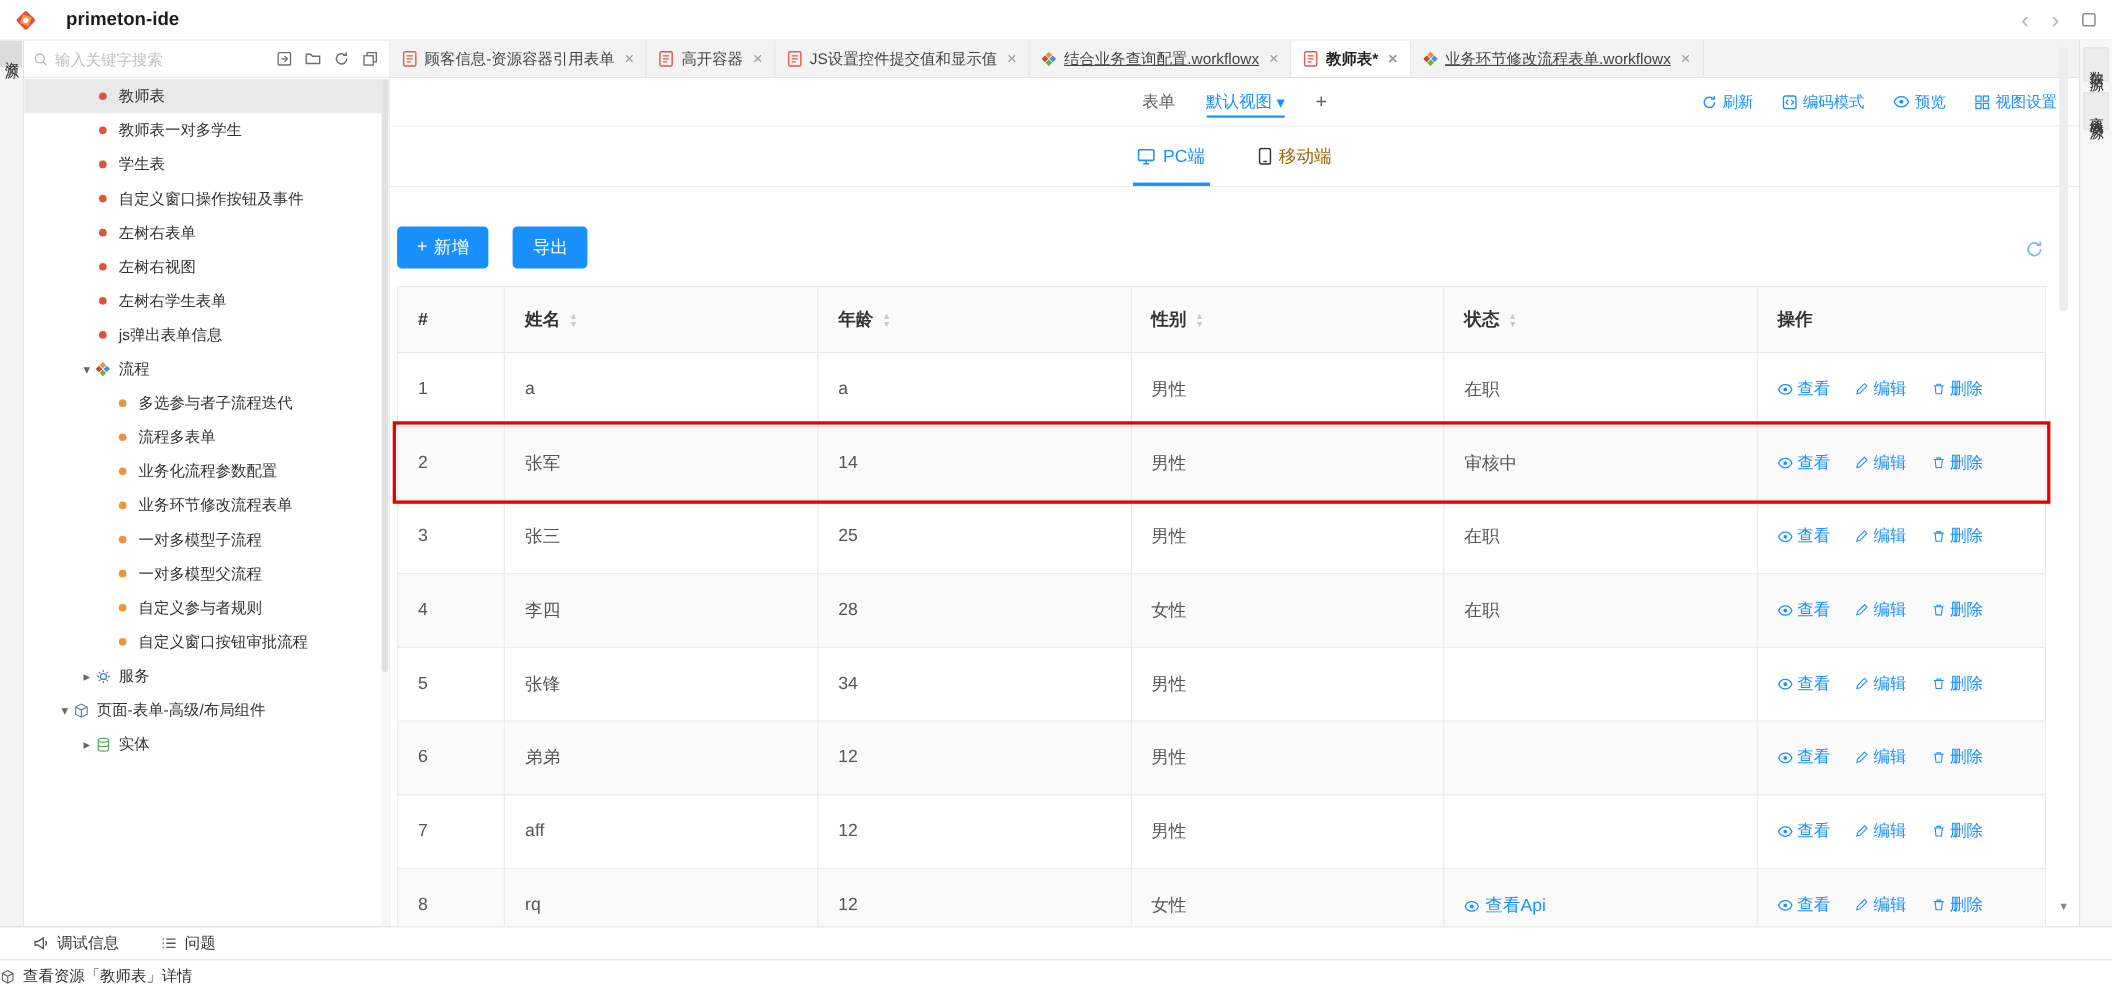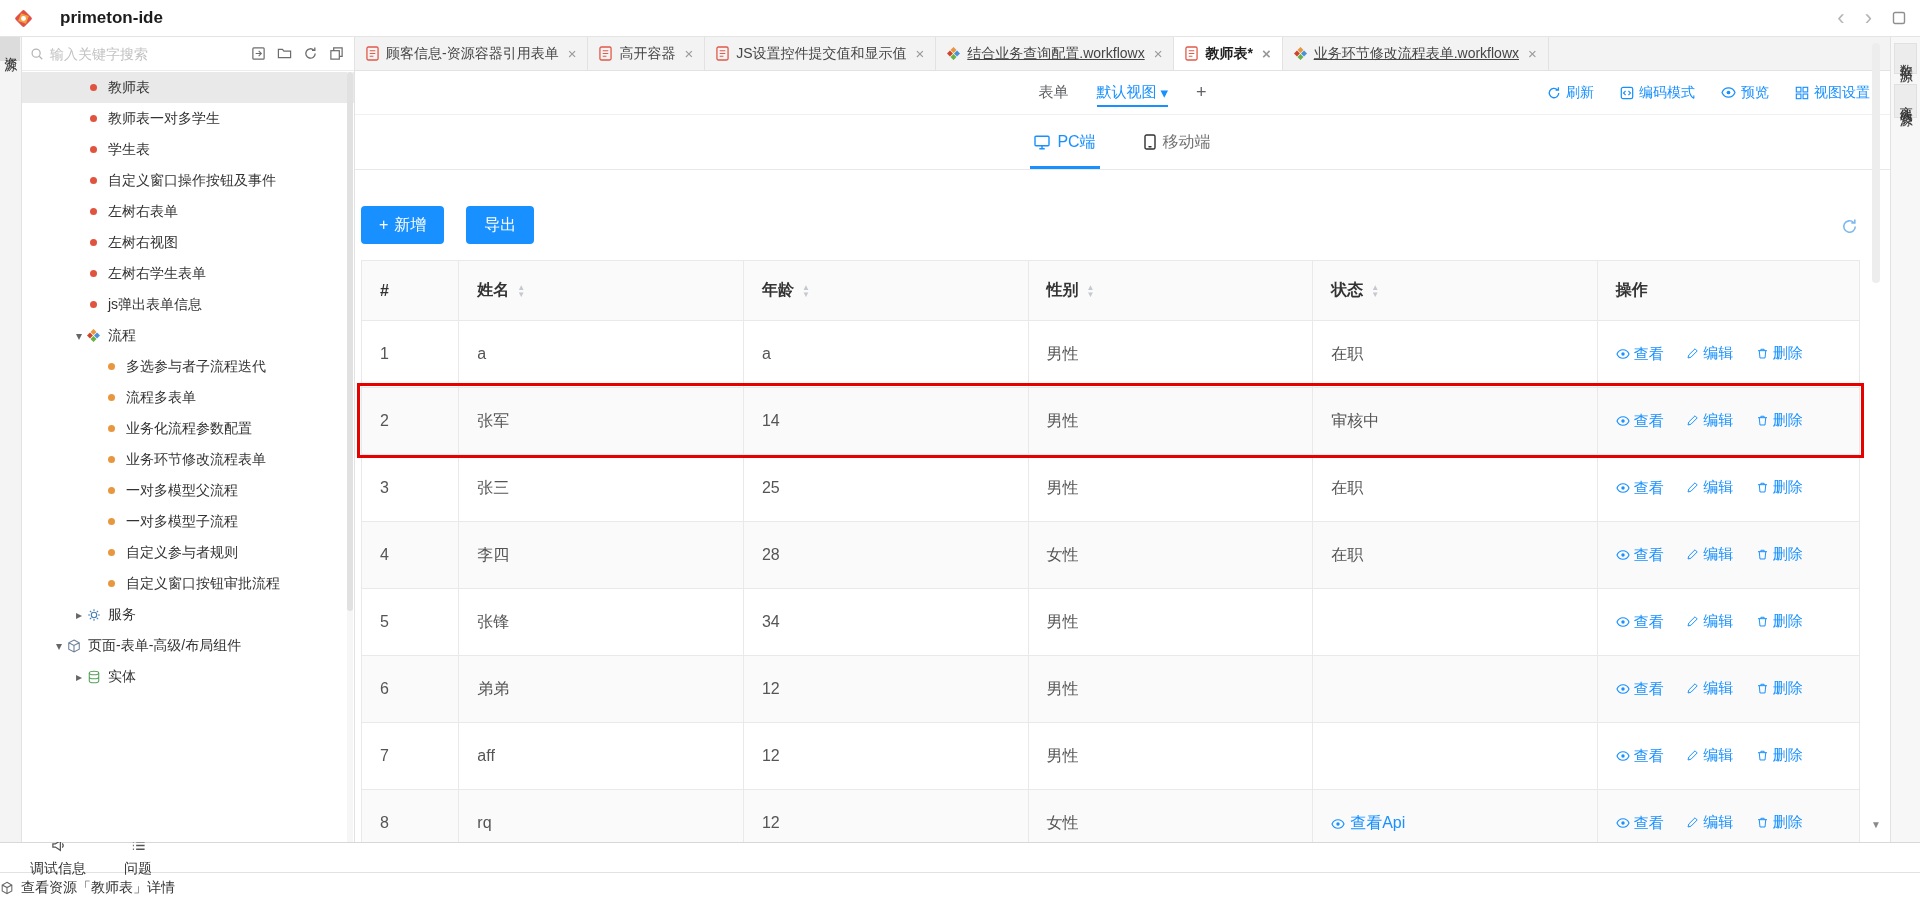--- a/index.html
+++ b/index.html
@@ -84,21 +84,21 @@
   .view-tab.active { color: var(--accent); }
   .view-tab.active::after { content: ""; position: absolute; left: 0; right: 0; bottom: 7px;
     height: 2px; background: var(--accent); }
   .add-view { font-size: 18px; color: #606266; cursor: pointer; }
   .view-actions { margin-left: auto; display: flex; align-items: flex-end; gap: 26px; padding-right: 20px; }
   .v-action { display: flex; align-items: center; gap: 5px; color: var(--accent); font-size: 14px; cursor: pointer; }
 
   
   .device-row { height: 55px; flex: none; border-bottom: 1px solid #e8e8e8; display: flex;
     align-items: stretch; justify-content: center; gap: 48px; background: #fff; }
-  .dev-tab { display: flex; align-items: center; gap: 7px; font-size: 16px; color: #737373;
+  .dev-tab { display: flex; align-items: center; gap: 7px; font-size: 16px; color: #a16207;
     cursor: pointer; position: relative; }
   .dev-tab.active { color: var(--accent); }
   .dev-tab.active::after { content: ""; position: absolute; left: -4px; right: -4px; bottom: 0;
     height: 3px; background: var(--accent); }
 
   
   .content { flex: 1; position: relative; overflow: hidden; padding: 36px 30px 0 6px; background: #fff; }
   .btn-row { display: flex; align-items: center; gap: 22px; }
   .btn { height: 38px; padding: 0 18px; background: var(--accent); color: #fff; font-size: 16px;
     border: none; border-radius: 4px; display: inline-flex; align-items: center; gap: 6px; cursor: pointer;
@@ -124,21 +124,21 @@
     border: 3px solid #e60000; pointer-events: none; }
 
   .content-scroll { position: absolute; right: 8px; top: 6px; bottom: 12px; width: 12px; }
   .content-scroll .thumb { width: 8px; margin: 0 auto; height: 240px; background: #ededed; border-radius: 4px; }
   .content-scroll .down { position: absolute; bottom: 0; left: 0; right: 0; text-align: center;
     font-size: 10px; color: #8a8a8a; cursor: pointer; }
 
   
   .bottom-tabs { height: 30px; border-top: 1px solid #d8d8d8; display: flex; align-items: center;
     gap: 38px; padding-left: 30px; background: #fff; }
-  .b-tab { display: flex; align-items: center; gap: 7px; font-size: 14px; color: #333; cursor: pointer; flex-direction: column; }
+  .b-tab { display: flex; align-items: center; gap: 7px; font-size: 14px; color: #333; cursor: pointer; }
   .statusbar { height: 30px; border-top: 1px solid #e2e2e2; display: flex; align-items: center;
     gap: 7px; font-size: 14px; color: #333; background: #fff; }
 </style>
 </head>
 <body>
 
 <div class="titlebar">
   <span>
     <svg width="19" height="19" viewBox="0 0 20 20">
       <rect x="3.2" y="3.2" width="13.6" height="13.6" rx="2" transform="rotate(45 10 10)" fill="#e05048"></rect>
@@ -311,29 +311,29 @@
 
     </span>
     <span class="lbl">业务环节修改流程表单</span>
   </div>
         <div class="tree-item lvl-2 ico-dot-orange">
     <span class="arrow"></span>
     <span class="ico">
       <span class="i-dot"></span>
 
     </span>
+    <span class="lbl">一对多模型子流程</span>
+  </div>
+        <div class="tree-item lvl-2 ico-dot-orange">
+    <span class="arrow"></span>
+    <span class="ico">
+      <span class="i-dot"></span>
+
+    </span>
     <span class="lbl">一对多模型父流程</span>
-  </div>
-        <div class="tree-item lvl-2 ico-dot-orange">
-    <span class="arrow"></span>
-    <span class="ico">
-      <span class="i-dot"></span>
-
-    </span>
-    <span class="lbl">一对多模型子流程</span>
   </div>
         <div class="tree-item lvl-2 ico-dot-orange">
     <span class="arrow"></span>
     <span class="ico">
       <span class="i-dot"></span>
 
     </span>
     <span class="lbl">自定义参与者规则</span>
   </div>
         <div class="tree-item lvl-2 ico-dot-orange">

